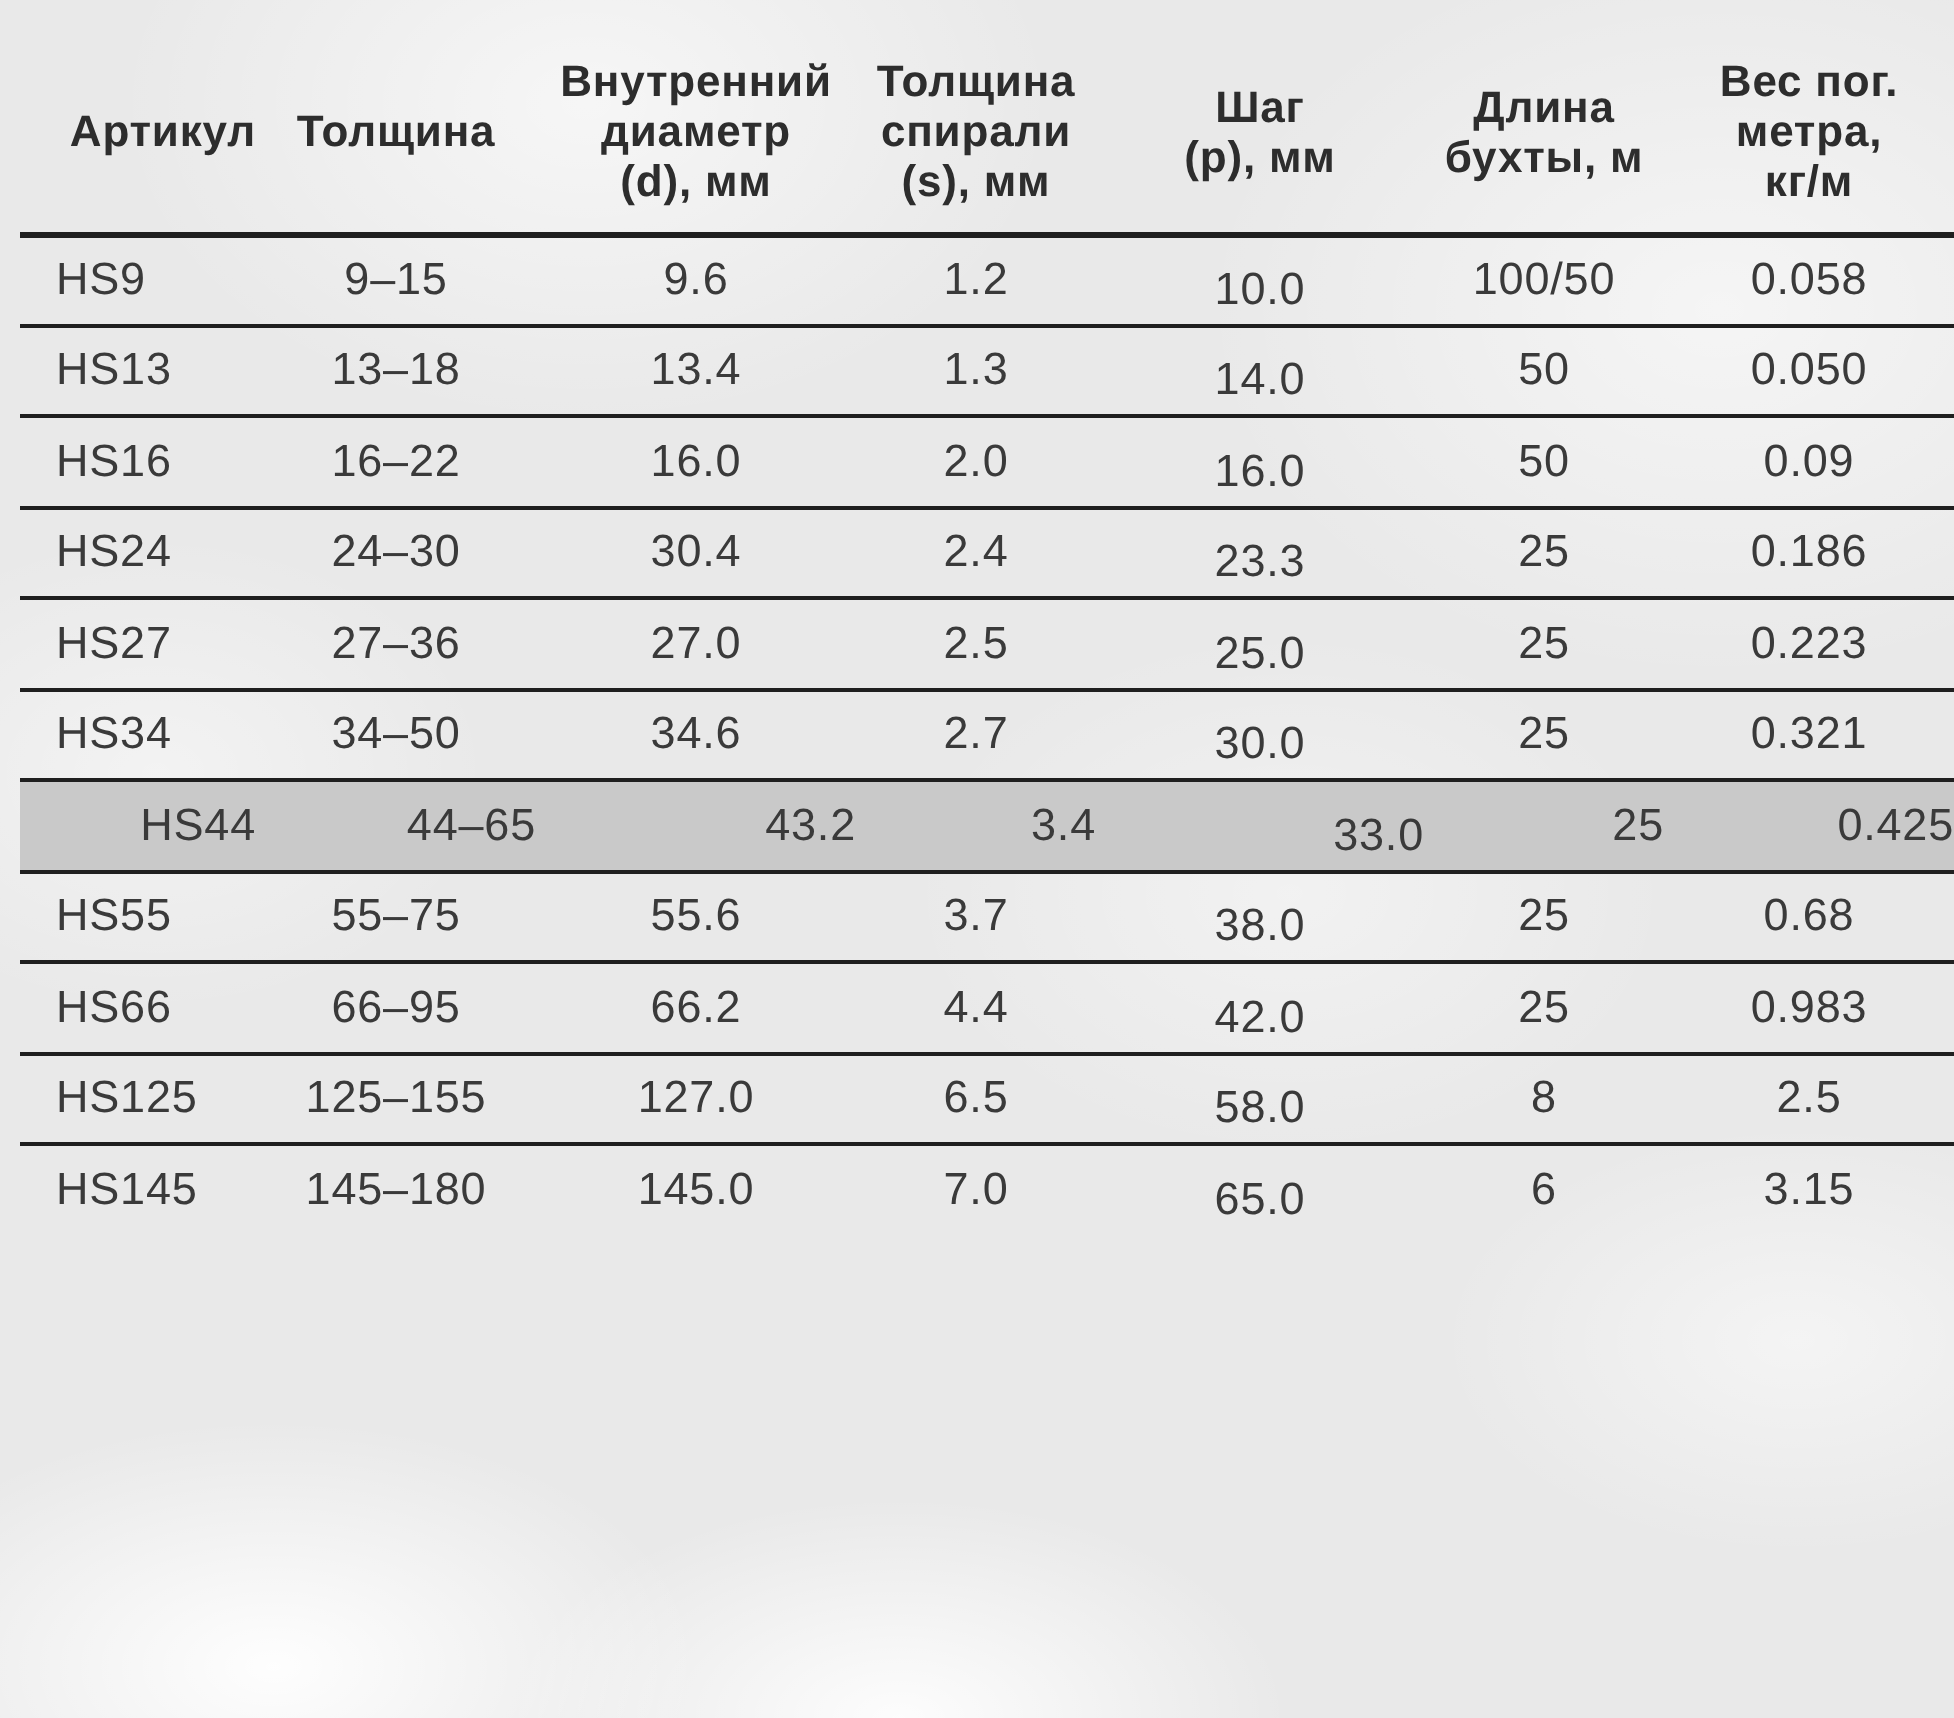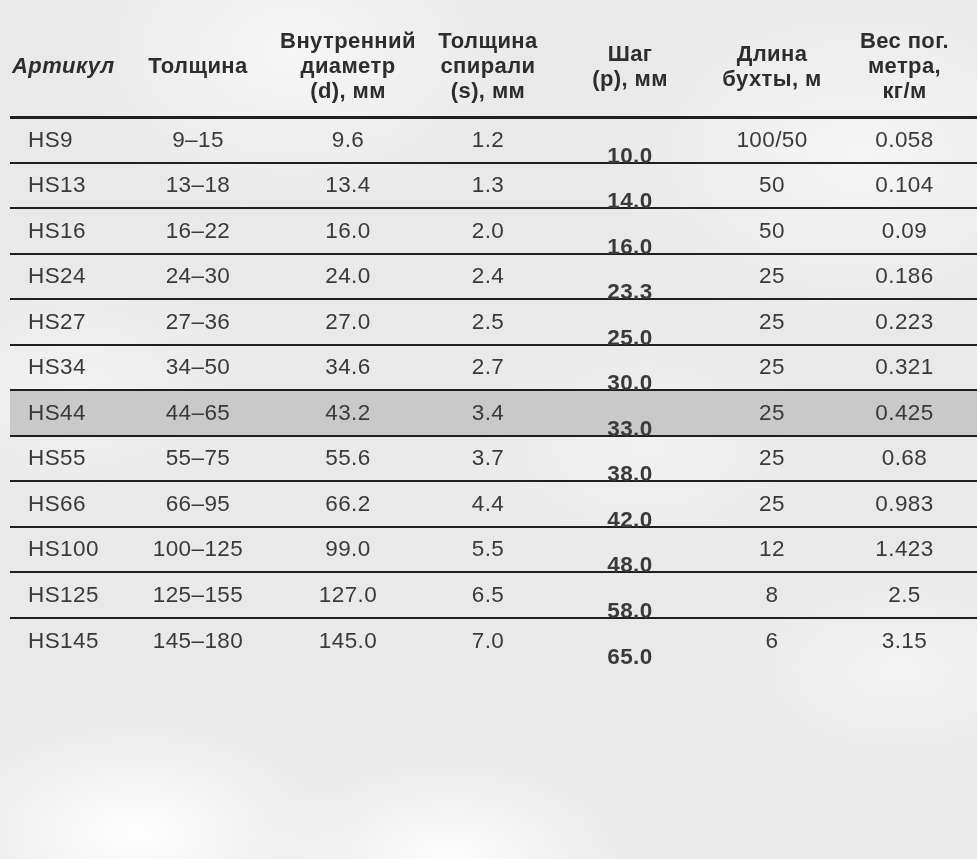--- a/index.html
+++ b/index.html
@@ -44,35 +44,35 @@
     vertical-align: middle;
     padding-top: 16px;
     text-align: center;
     font-size: 22px;
     font-weight: 700;
     letter-spacing: 0.4px;
     line-height: 1.14;
     color: var(--header-color, #2d2d2d);
     border-bottom: 3px solid var(--line-color, #1f1f1f);
   }
-  thead th.col-1 { text-align: left; padding-left: 2px; font-style: italic; }
+  thead th.col-1 { text-align: right; padding-left: 2px; }
   .hline { display: block; white-space: nowrap; }
 
   tbody td {
     height: 45.5px;
     vertical-align: middle;
     text-align: center;
     font-size: 22.5px;
     letter-spacing: 0.4px;
     border-bottom: 2px solid var(--line-color, #1f1f1f);
   }
   tbody tr:last-child td { border-bottom: none; margin-top: 48px; }
   tbody td.col-1 { text-align: left; padding-left: 18px; }
-  tbody td.col-5 span { position: relative; top: 16px; font-weight: bold; }
-  tbody tr.highlight td { background: var(--highlight-color, #c9c9c9); }
+  tbody td.col-5 span { position: relative; top: 5px; }
+  tbody tr.highlight td { background: var(--highlight-color, #c9c9c9); text-align: right; }
 </style>
 </head>
 <body>
 
 <div class="page">
   <table class="spec">
     <colgroup>
       <col class="c1">
         <col class="c2">
         <col class="c3">
@@ -124,35 +124,35 @@
           <td class="col-6"><span>100/50</span></td>
           <td class="col-7"><span>0.058</span></td>
         </tr>
         <tr>
           <td class="col-1"><span>HS13</span></td>
           <td class="col-2"><span>13–18</span></td>
           <td class="col-3"><span>13.4</span></td>
           <td class="col-4"><span>1.3</span></td>
           <td class="col-5"><span>14.0</span></td>
           <td class="col-6"><span>50</span></td>
-          <td class="col-7"><span>0.104</span></td>
+          <td class="col-7"><span>0.050</span></td>
         </tr>
         <tr>
           <td class="col-1"><span>HS16</span></td>
           <td class="col-2"><span>16–22</span></td>
           <td class="col-3"><span>16.0</span></td>
           <td class="col-4"><span>2.0</span></td>
           <td class="col-5"><span>16.0</span></td>
           <td class="col-6"><span>50</span></td>
           <td class="col-7"><span>0.09</span></td>
         </tr>
         <tr>
           <td class="col-1"><span>HS24</span></td>
           <td class="col-2"><span>24–30</span></td>
-          <td class="col-3"><span>24.0</span></td>
+          <td class="col-3"><span>30.4</span></td>
           <td class="col-4"><span>2.4</span></td>
           <td class="col-5"><span>23.3</span></td>
           <td class="col-6"><span>25</span></td>
           <td class="col-7"><span>0.186</span></td>
         </tr>
         <tr>
           <td class="col-1"><span>HS27</span></td>
           <td class="col-2"><span>27–36</span></td>
           <td class="col-3"><span>27.0</span></td>
           <td class="col-4"><span>2.5</span></td>
@@ -188,29 +188,20 @@
           <td class="col-7"><span>0.68</span></td>
         </tr>
         <tr>
           <td class="col-1"><span>HS66</span></td>
           <td class="col-2"><span>66–95</span></td>
           <td class="col-3"><span>66.2</span></td>
           <td class="col-4"><span>4.4</span></td>
           <td class="col-5"><span>42.0</span></td>
           <td class="col-6"><span>25</span></td>
           <td class="col-7"><span>0.983</span></td>
-        </tr>
-        <tr>
-          <td class="col-1"><span>HS100</span></td>
-          <td class="col-2"><span>100–125</span></td>
-          <td class="col-3"><span>99.0</span></td>
-          <td class="col-4"><span>5.5</span></td>
-          <td class="col-5"><span>48.0</span></td>
-          <td class="col-6"><span>12</span></td>
-          <td class="col-7"><span>1.423</span></td>
         </tr>
         <tr>
           <td class="col-1"><span>HS125</span></td>
           <td class="col-2"><span>125–155</span></td>
           <td class="col-3"><span>127.0</span></td>
           <td class="col-4"><span>6.5</span></td>
           <td class="col-5"><span>58.0</span></td>
           <td class="col-6"><span>8</span></td>
           <td class="col-7"><span>2.5</span></td>
         </tr>

